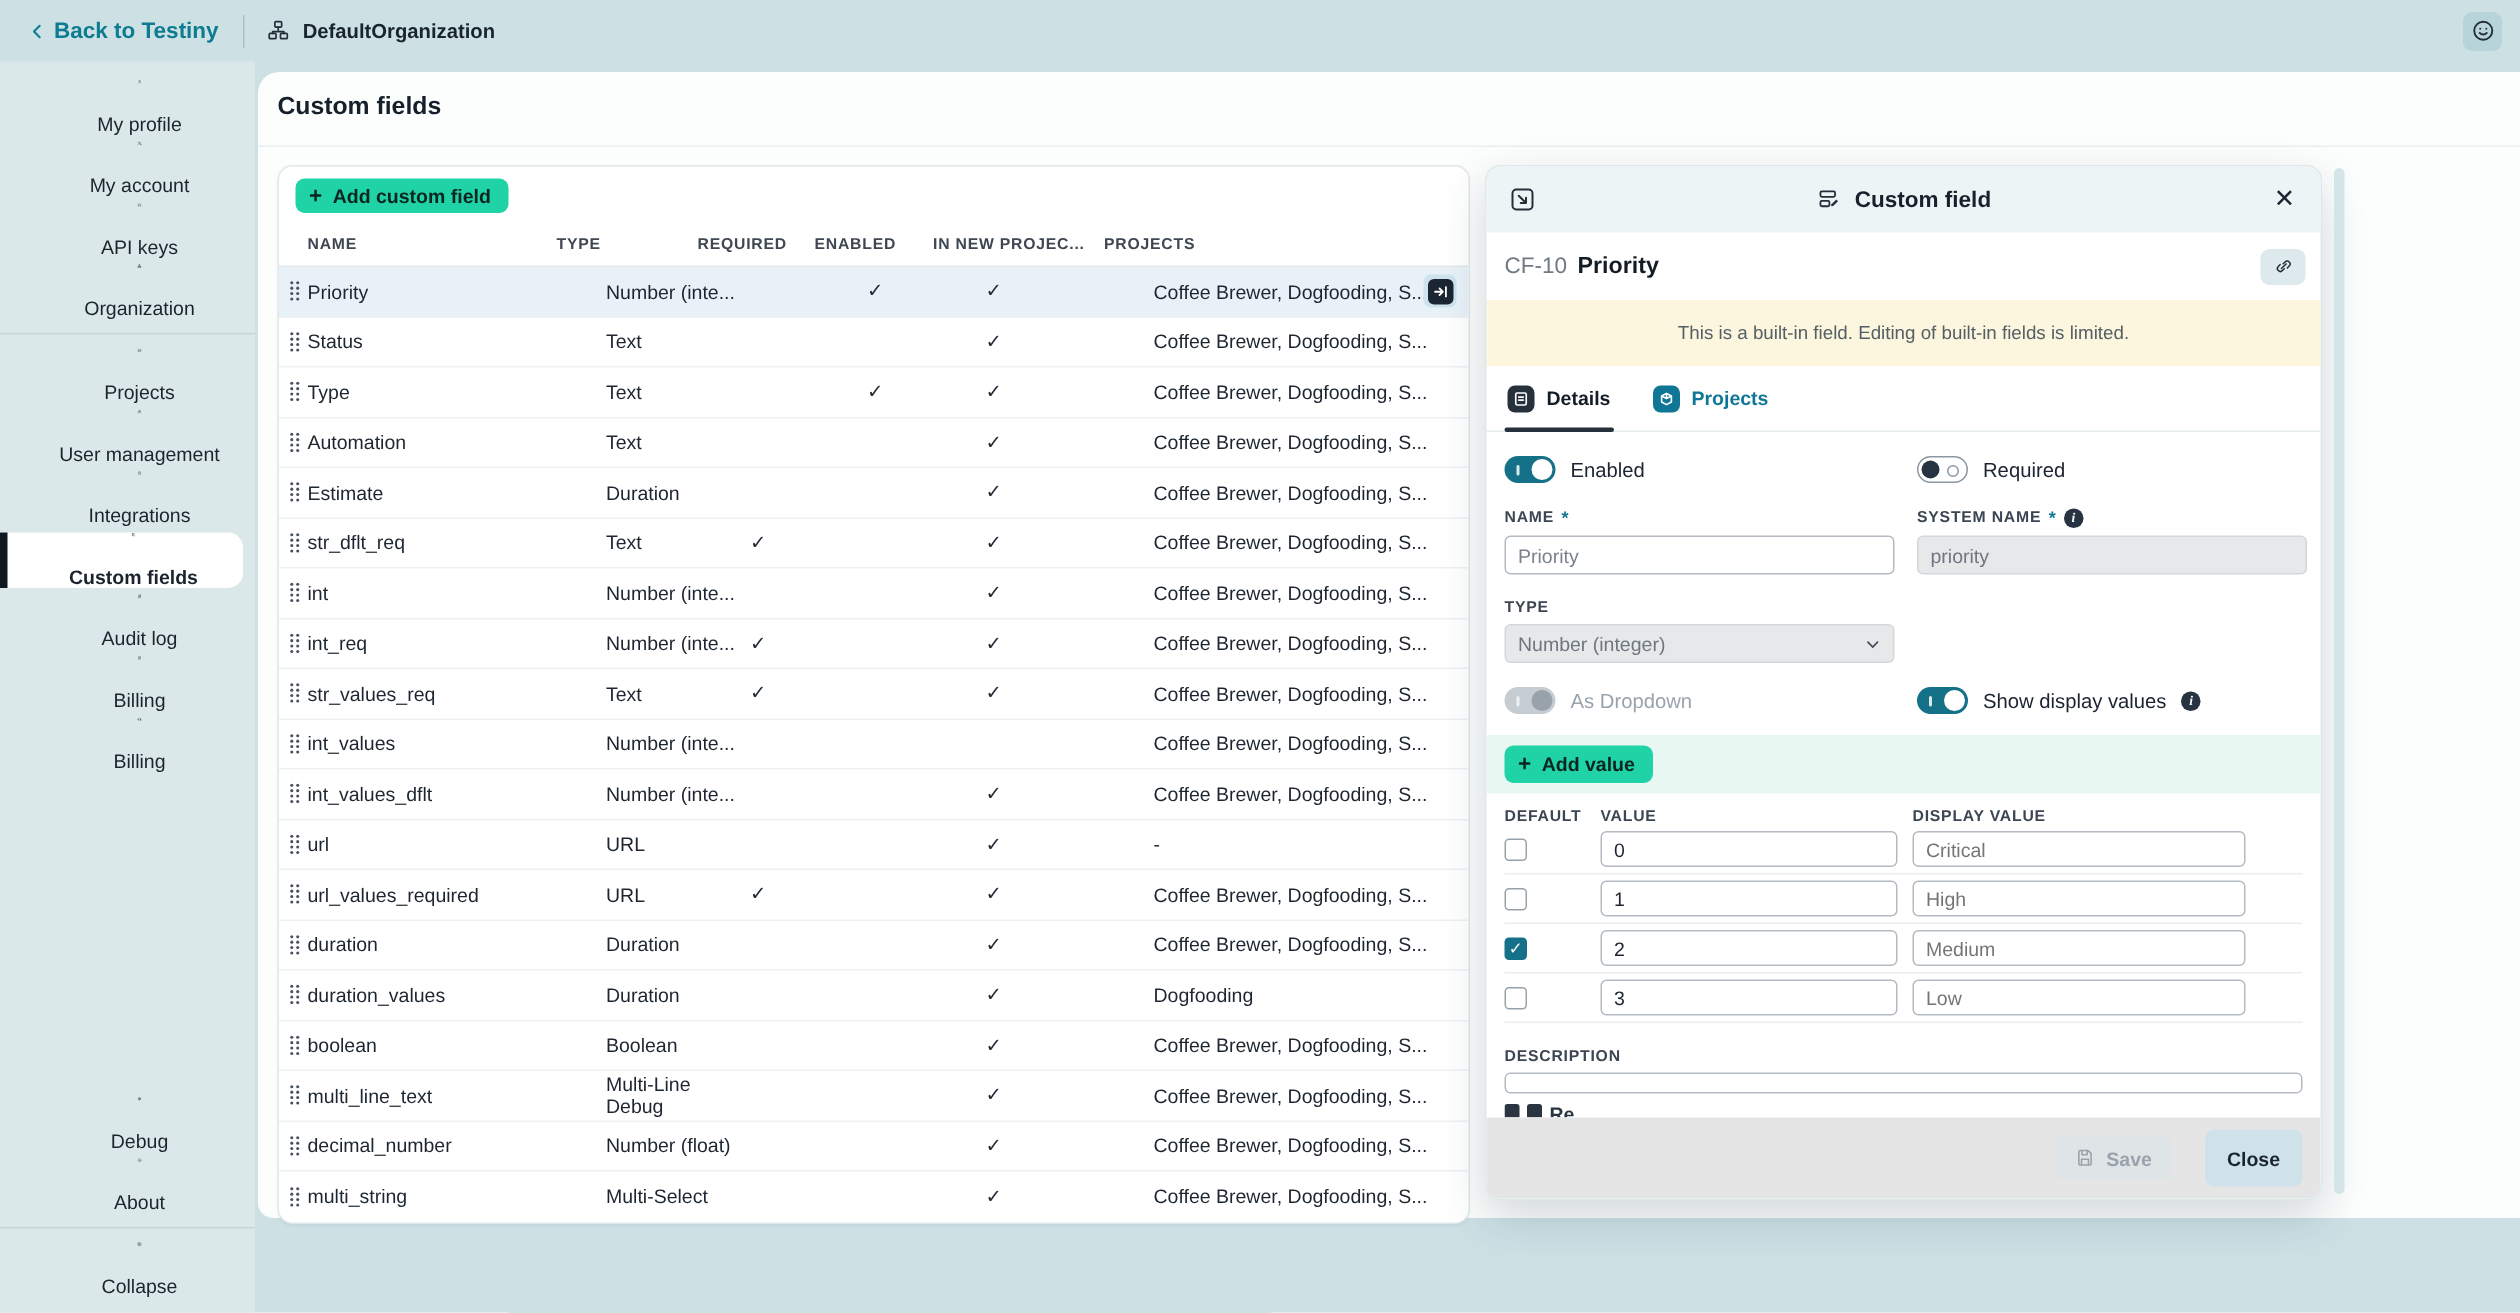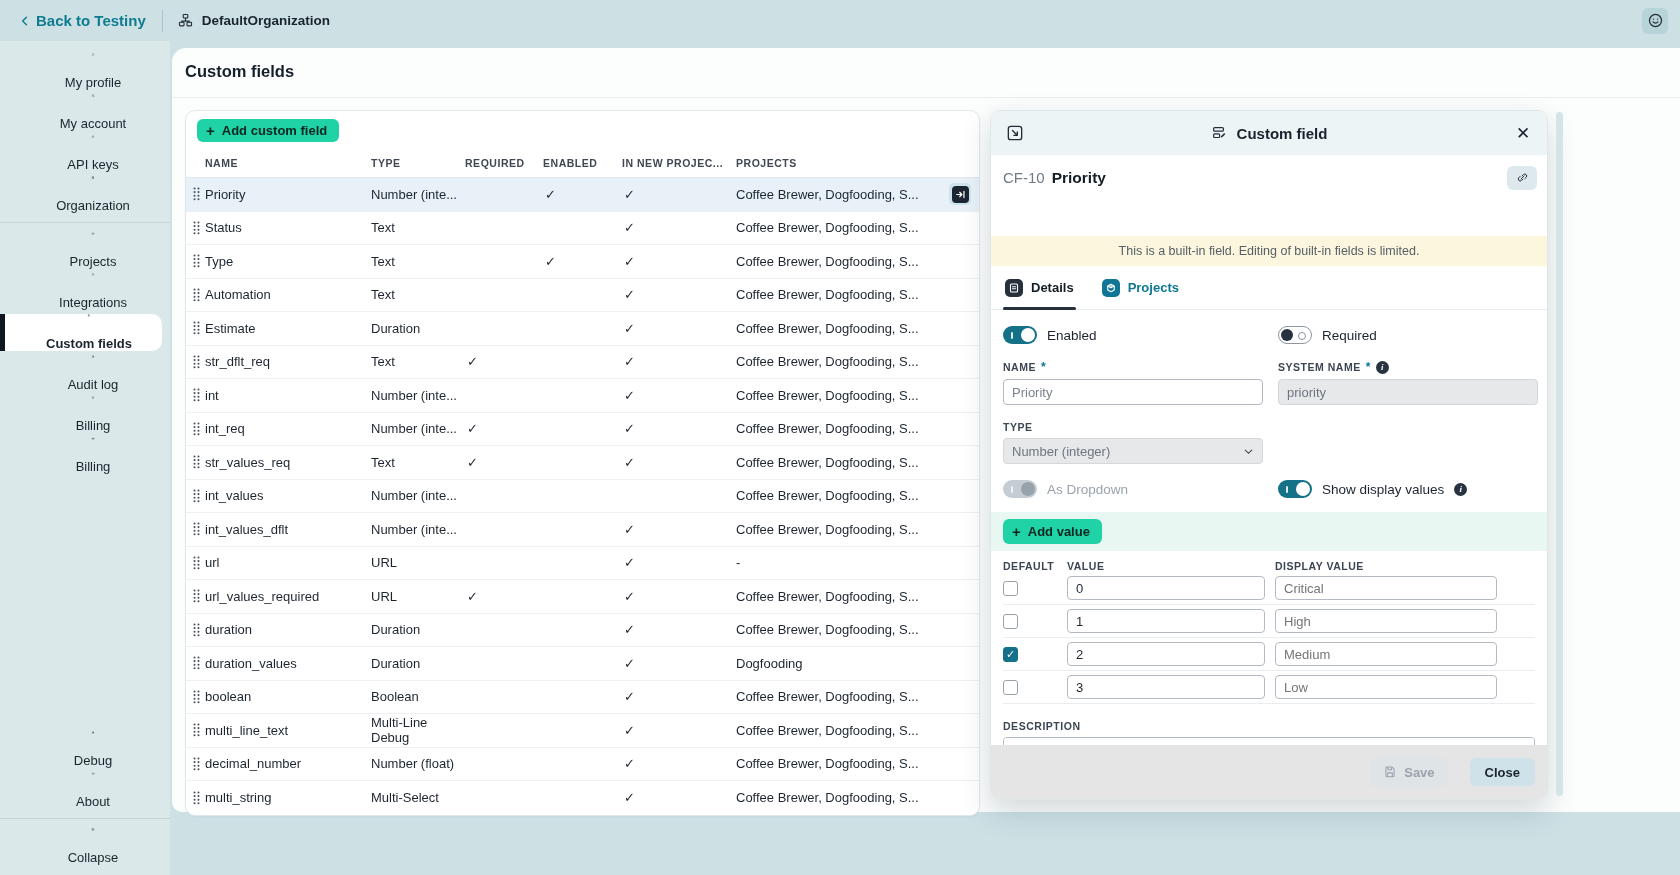--- a/index.html
+++ b/index.html
@@ -34,40 +34,40 @@
   .card { position:absolute; left:13px; top:62px; width:795px; background:#ffffff; border:1px solid #e1e8ec; border-radius:10px; box-shadow:0 1px 2px rgba(20,40,50,.05); overflow:hidden; }
   .add-row { padding:8px 11px 6px 11px; }
   .btn-green { display:inline-flex; align-items:center; gap:7px; background:#1fd3a6; color:#0a241f; border:none; border-radius:6px; font-family:inherit; font-size:13px; font-weight:700; height:23px; padding:0 12px 0 9px; cursor:pointer; }
   .btn-green .plus { font-size:15px; font-weight:700; line-height:1; }
   .thead { display:flex; align-items:center; height:30px; padding-left:19px; border-bottom:1px solid #e3e8ec; font-size:10.5px; font-weight:700; letter-spacing:.05em; color:#3f4752; }
   .c-name { width:166px; } .c-type { width:94px; } .c-req { width:78px; } .c-ena { width:79px; } .c-new { width:114px; } .c-proj { flex:1; min-width:0; }
   .trow { position:relative; display:flex; align-items:center; height:33.5px; padding-left:6px; border-bottom:1px solid #eef1f3; font-size:13px; color:#1d2630; cursor:pointer; }
   .trow:last-child { border-bottom:none; }
   .trow .drag { width:9px; margin-right:4px; display:flex; cursor:grab; }
   .trow .name { width:166px; }
-  .trow .type { width:94px; }
+  .trow .type { width:94px;margin-left:33px; }
   .trow .check { font-size:13px; font-weight:700; color:#222b35; padding-left:2px; }
   .trow .req { width:78px; } .trow .ena { width:79px; } .trow .new { width:114px; }
   .trow .proj { flex:1; min-width:0; white-space:nowrap; overflow:hidden; }
   .trow.sel { background:#e8f1f8; }
   .openbtn { position:absolute; right:8px; top:50%; transform:translateY(-50%); width:22px; height:22px; border-radius:5px; background:#cfe3ef; display:none; align-items:center; justify-content:center; cursor:pointer; }
   .trow.sel .openbtn { display:flex; }
   .openbtn-inner { width:17px; height:17px; border-radius:4px; background:#1b2632; display:flex; align-items:center; justify-content:center; }
 
   
   .panel { position:absolute; left:818px; top:62px; width:558px; height:690px; background:#ffffff; border:1px solid #dfe7ea; border-radius:10px; box-shadow:0 12px 30px rgba(25,55,65,.18); display:flex; flex-direction:column; overflow:hidden; }
   .p-head { height:44px; background:#edf4f6; display:flex; align-items:center; padding:0 12px; flex:none; }
   .p-title { position:absolute; left:0; right:0; display:flex; align-items:center; justify-content:center; gap:8px; font-size:15px; font-weight:700; color:#17222c; pointer-events:none; }
   .iconbtn { width:24px; height:24px; display:flex; align-items:center; justify-content:center; cursor:pointer; z-index:2; }
   .p-close { margin-left:auto; font-size:17px; font-weight:700; color:#1b2430; }
   .p-namerow { height:45px; display:flex; align-items:center; padding:0 10px 0 12px; flex:none;text-align:right; }
   .f-code { font-size:15px; color:#707a85; margin-right:7px; }
   .f-name { font-size:15.5px; font-weight:700; color:#141d26; }
   .linkbtn { margin-left:auto; width:30px; height:24px; border-radius:6px; background:#dde9ed; display:flex; align-items:center; justify-content:center; cursor:pointer; }
-  .banner { height:30px; background:#fbf6dd; display:flex; align-items:center; justify-content:center; font-size:12.5px; color:#555f66; flex:none;margin-top:36px; }
+  .banner { height:44px; background:#fbf6dd; display:flex; align-items:center; justify-content:center; font-size:12.5px; color:#555f66; flex:none; }
   .tabs { height:44px; display:flex; align-items:center; gap:28px; padding:0 14px; border-bottom:1px solid #e6ebee; flex:none; }
   .tab { position:relative; height:100%; display:flex; align-items:center; gap:8px; font-size:13px; font-weight:700; cursor:pointer; }
   .tab .tabicon { width:18px; height:18px; border-radius:5px; display:flex; align-items:center; justify-content:center; }
   .tab.active::after { content:""; position:absolute; left:-2px; right:-2px; bottom:-1px; height:3px; border-radius:2px; background:#27313c; }
   .tab.dark-t { color:#141d26; } .tab.dark-t .tabicon { background:#27313c; }
   .tab.teal-t { color:#0f7795; } .tab.teal-t .tabicon { background:#0f7795; }
   .p-body { flex:1; padding:0 12px; overflow:hidden; display:flex; flex-direction:column; }
   .row2 { display:grid; grid-template-columns:275px 1fr; align-items:center; }
   .grid2 { display:grid; grid-template-columns:260px 260px; column-gap:15px; }
   .tog-row { margin-top:16px; }
@@ -101,21 +101,21 @@
   .cb.checked { background:#147188; border-color:#147188; }
   .vrow .v-in { width:198px; margin-right:10px; }
   .vrow .d-in { width:222px; }
   .vrow .inp { height:24px; }
   .desc-area { width:100%; height:56px; border:1px solid #b3bac2; border-radius:4px; resize:none; font-family:inherit; font-size:13px; padding:6px 8px; outline:none; }
   .clipped { height:9px; overflow:hidden; margin-top:7px; display:flex; align-items:flex-start; gap:5px; flex:none; }
   .clipped .frag-sq { width:10px; height:12px; background:#2a3541; border-radius:2px; }
   .clipped .frag-tx { font-size:13px; font-weight:700; color:#2a3541; line-height:14px; }
   .p-foot { height:54px; background:#e5e5e5; display:flex; align-items:center; justify-content:flex-end; gap:22px; padding:0 12px; flex:none; }
   .btn-save { display:inline-flex; align-items:center; gap:7px; height:30px; padding:0 13px; border:none; border-radius:6px; background:#dfe5e7; color:#9aa2ac; font-family:inherit; font-size:13px; font-weight:700; cursor:default; }
-  .btn-close { height:28px; padding:0 15px; border:none; border-radius:6px; background:#cfe1e9; color:#1a242e; font-family:inherit; font-size:13px; font-weight:700; cursor:pointer;text-align:right; }
+  .btn-close { height:38px; padding:0 15px; border:none; border-radius:6px; background:#cfe1e9; color:#1a242e; font-family:inherit; font-size:13px; font-weight:700; cursor:pointer;text-align:right; }
   .scrollstrip { position:absolute; left:1384px; top:64px; width:7px; height:684px; background:#d3e5e8; border-radius:4px; }
 </style>
 </head>
 <body>
 
 <div class="topbar">
   <div class="back">
     <svg width="14" height="14" viewBox="0 0 24 24">
         <path d="M14.5 5.5L8 12l6.5 6.5" fill="none" stroke="#0d7c90" stroke-width="2.4" stroke-linecap="round" stroke-linejoin="round"></path>
       </svg>
@@ -175,20 +175,28 @@
       </svg>
     <span class="lbl">Organization</span>
   </div>
   <div class="sb-sep"></div>
   <div class="sb-item">
     <svg class="ic" width="18" height="18" viewBox="0 0 24 24">
         <path d="M4.5 13.5L7 6h10l2.5 7.5V18a1.2 1.2 0 0 1-1.2 1.2H5.7A1.2 1.2 0 0 1 4.5 18z"></path>
         <path d="M4.5 13.5h4.6a2.9 2.9 0 0 0 5.8 0h4.6"></path>
       </svg>
     <span class="lbl">Projects</span>
+  </div>
+  <div class="sb-item">
+    <svg class="ic" width="18" height="18" viewBox="0 0 24 24">
+        <circle cx="13.5" cy="8.5" r="3.3"></circle>
+        <path d="M7.8 19.5c1.1-3.2 3.2-4.8 5.7-4.8s4.6 1.6 5.7 4.8"></path>
+        <path d="M9.8 5.7a2.9 2.9 0 1 0-1.1 5.3M4.3 17.5c.7-2.2 1.9-3.6 3.6-4.2"></path>
+      </svg>
+    <span class="lbl">User management</span>
   </div>
   <div class="sb-item">
     <svg class="ic" width="18" height="18" viewBox="0 0 24 24">
         <path d="M10 5.3a1.9 1.9 0 0 1 3.8 0v.6h3.1a1.2 1.2 0 0 1 1.2 1.2v3h-.7a1.9 1.9 0 0 0 0 3.8h.7v3a1.2 1.2 0 0 1-1.2 1.2h-3.3v-.6a1.7 1.7 0 0 0-3.4 0v.6H6.9a1.2 1.2 0 0 1-1.2-1.2V7.1a1.2 1.2 0 0 1 1.2-1.2H10z"></path>
       </svg>
     <span class="lbl">Integrations</span>
   </div>
   <div class="sb-item active">
     <svg class="ic" width="18" height="18" viewBox="0 0 24 24">
         <rect x="5" y="4.8" width="13" height="4.8" rx="1.3"></rect>

